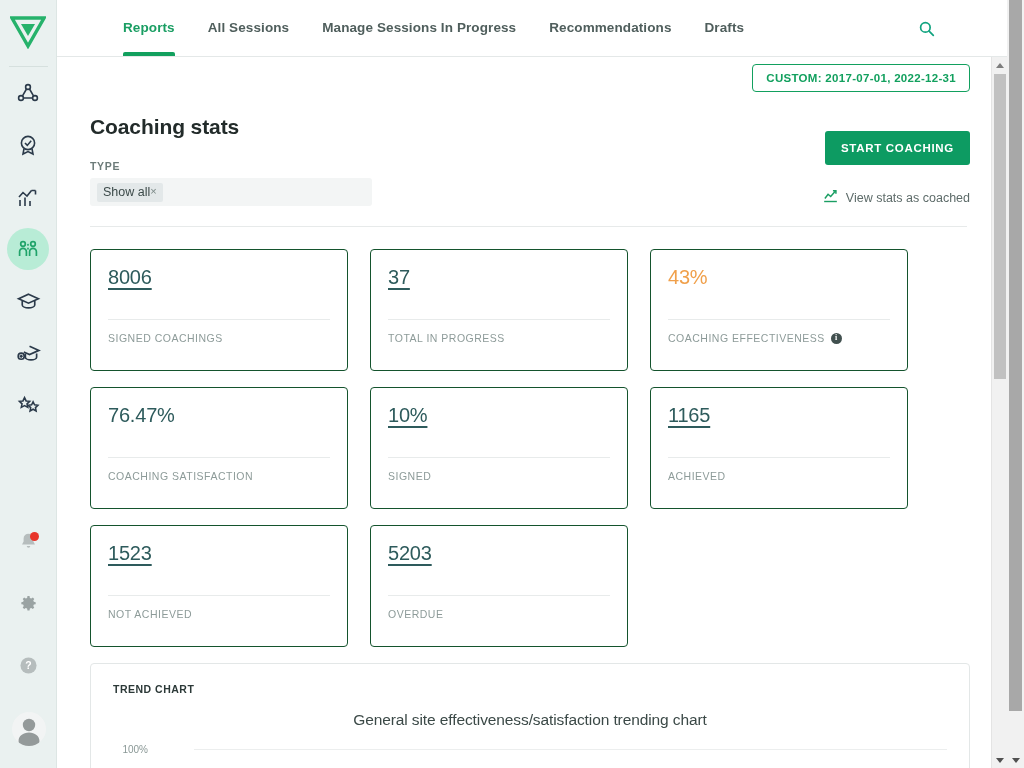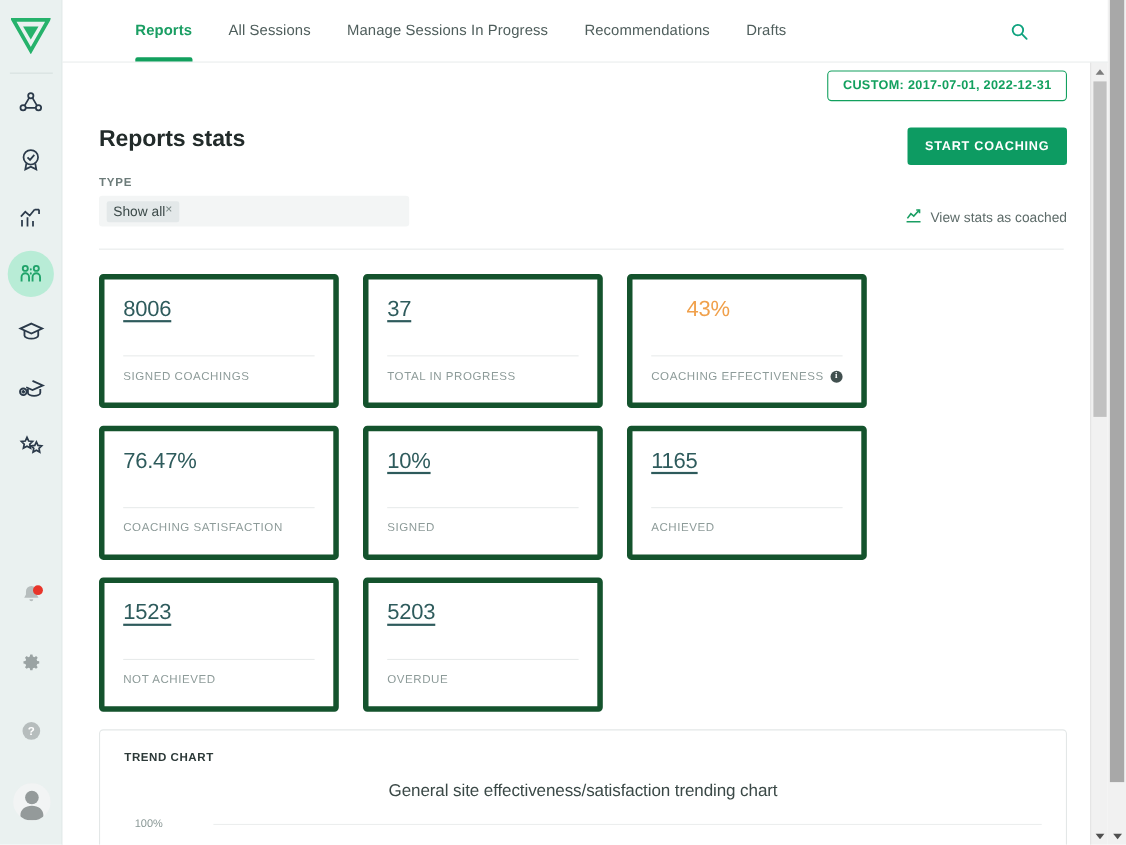--- a/index.html
+++ b/index.html
@@ -52,21 +52,21 @@
     display: flex; align-items: flex-end; position: relative;
     background: #fff;
   }
   .tabs { display: flex; align-items: center; height: 57px; margin-left: 66px; }
   .tab {
     font-size: 13.5px; color: #4a5a58; letter-spacing: .1px;
     height: 57px; display: flex; align-items: center;
     margin-right: 33px; cursor: pointer; position: relative;
     font-weight: 700;
   }
-  .tab.inactive { font-weight: 400; color: #4f5e5c; }
+  .tab.inactive { font-weight: 700; color: #4f5e5c; }
   .tab.active { color: #1a9e63; }
   .tab.active::after {
     content: ""; position: absolute; left: 0; right: 0; bottom: 0;
     height: 4px; background: #12a05e; border-radius: 2px 2px 0 0;
   }
   .search-btn {
     position: absolute; right: 86px; top: 18px;
     width: 22px; height: 22px; cursor: pointer;
     display: flex; align-items: center; justify-content: center;
   }
@@ -84,21 +84,21 @@
     font-size: 11.5px; font-weight: 700; letter-spacing: .3px;
     cursor: pointer; background: #fff; white-space: nowrap;
   }
 
   .headsect { position: relative; padding: 0 24px 0 33px; }
   .page-title {
     font-size: 21px; font-weight: 700; color: #222b2a;
     margin: 0; padding-top: 6px; letter-spacing: -.1px;
   }
   .start-btn {
-    position: absolute; right: 21px; top: 7px;
+    position: absolute; right: 21px; top: 22px;
     background: #0d9b62; color: #fff; border: none;
     font-size: 11.5px; font-weight: 700; letter-spacing: .7px;
     padding: 11px 16px; border-radius: 3px; cursor: pointer;
     font-family: "Liberation Sans", sans-serif;
   }
   .type-label {
     font-size: 10.5px; color: #6c7b79; letter-spacing: .7px;
     margin-top: 21px; font-weight: 700;
   }
   .type-field {
@@ -117,31 +117,31 @@
     position: absolute; right: 21px; top: 80px;
     display: flex; align-items: center; gap: 8px;
     font-size: 12.5px; color: #5d6b69; cursor: pointer;
   }
   .divider-full { height: 1px; background: #e7eaea; margin-top: 20px; }
 
   
   .cards { padding: 22px 21px 0 33px; }
   .cardrow { display: flex; gap: 22px; margin-bottom: 16px; }
   .card {
-    width: 218px; height: 122px;
-    border: 5px solid #14532d; border-radius: 4px;
+    width: 258px; height: 122px;
+    border: 1px solid #14532d; border-radius: 4px;
     background: #fff; padding: 16px 17px 0 17px;
     position: relative;
   }
   .card-value {
     font-size: 20px; color: #2e5b5c; letter-spacing: -.2px;
     line-height: 1.1; display: inline-block;
   }
   .card-value.link { text-decoration: underline; text-underline-offset: 4px; cursor: pointer; }
-  .card-value.warn { color: #f0a04b; margin-left: 32px; }
+  .card-value.warn { color: #f0a04b; }
   .card-rule { height: 1px; background: #e8ebeb; margin-top: 31px; }
   .card-label {
     margin-top: 12px; font-size: 10.5px; color: #8d9b99;
     letter-spacing: .5px; display: flex; align-items: center; gap: 6px;
   }
   .info-icon {
     width: 11px; height: 11px; border-radius: 50%; background: #41504f;
     color: #fff; font-size: 8px; font-weight: 700;
     display: inline-flex; align-items: center; justify-content: center;
     line-height: 1; cursor: pointer; font-family: "Liberation Serif", serif;
@@ -321,21 +321,21 @@
       </div>
     </div>
 
     <div class="scrollbody">
 
       <div class="daterow">
         <div class="date-pill">CUSTOM: 2017-07-01, 2022-12-31</div>
       </div>
 
       <div class="headsect">
-        <h1 class="page-title">Reports stats</h1>
+        <h1 class="page-title">Coaching stats</h1>
         <button class="start-btn">START COACHING</button>
 
         <div class="type-label">TYPE</div>
         <div class="type-field">
           <span class="chip">
             <span>Show all</span>
             <span class="chip-x">×</span>
           </span>
         </div>
 

